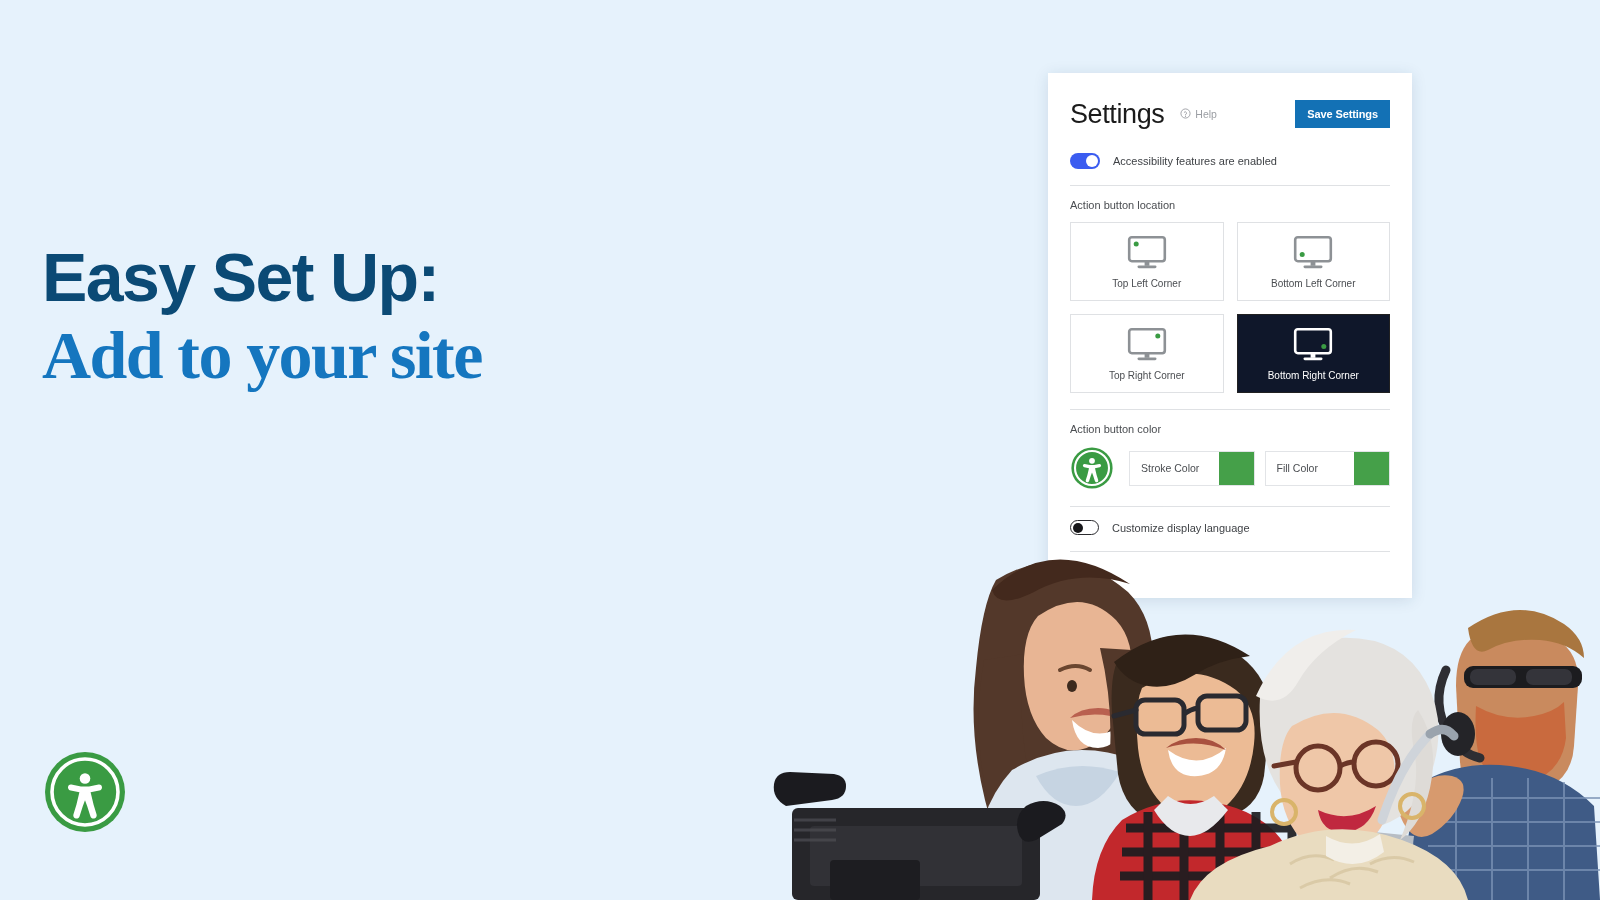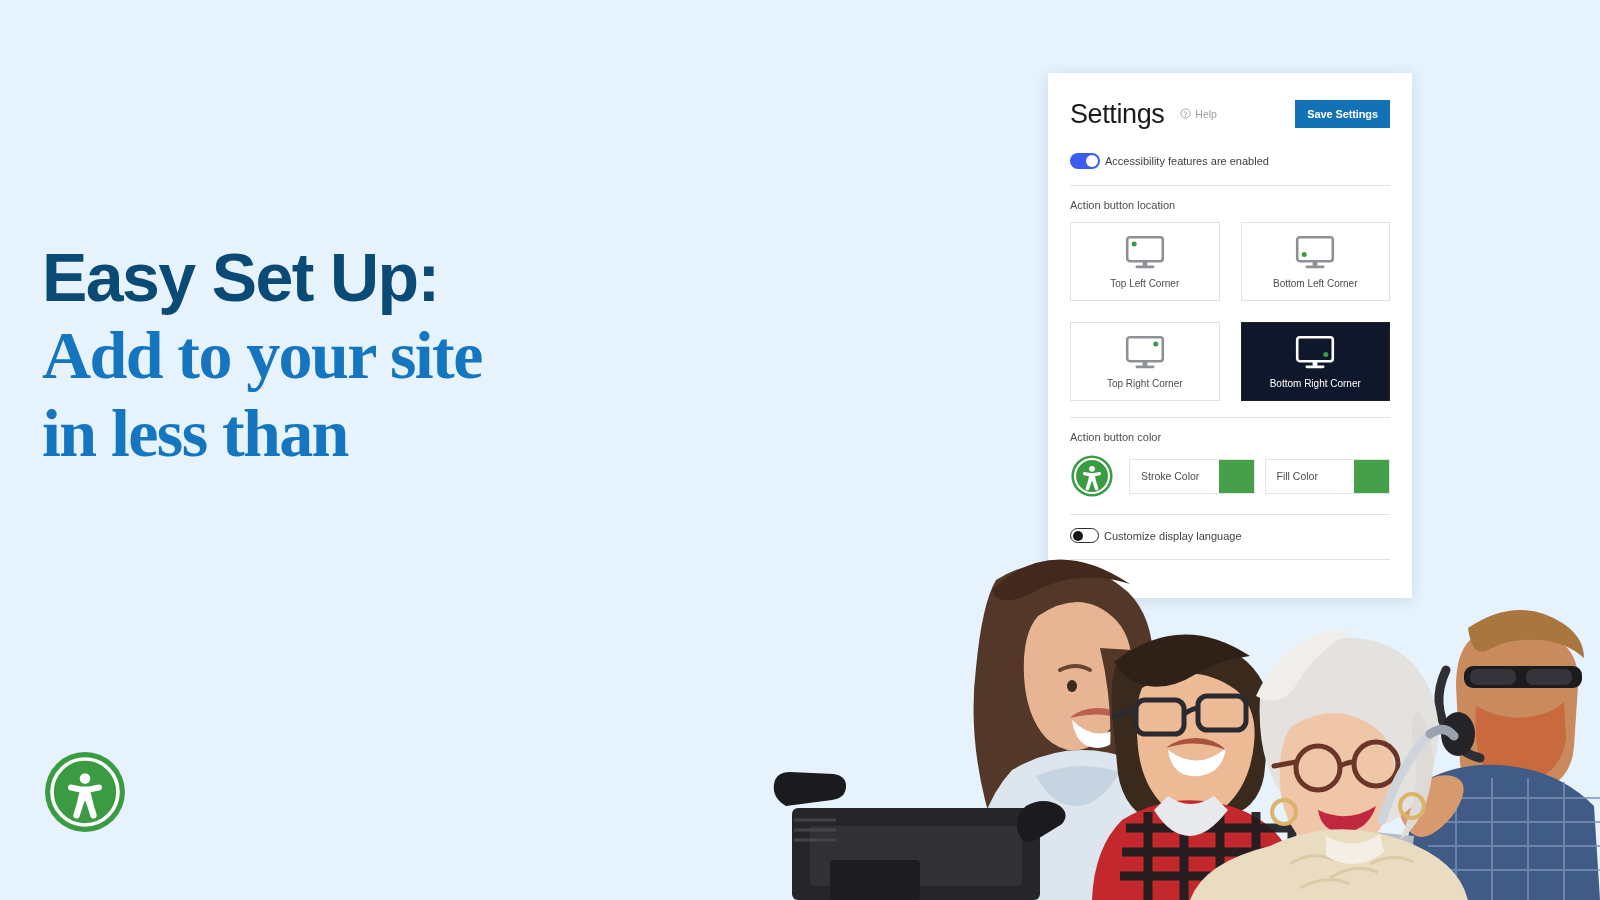--- a/index.html
+++ b/index.html
@@ -103,21 +103,21 @@
     cursor: pointer;
     line-height: 1.1;
     font-family: "Liberation Sans", sans-serif;
     letter-spacing: -0.1px;
   }
 
   
   .toggle-row {
     display: flex;
     align-items: center;
-    gap: 5px;
+    gap: 13px;
     margin-bottom: 16px;
   }
   .toggle {
     width: 30px;
     height: 16px;
     border-radius: 9px;
     position: relative;
     flex: 0 0 auto;
     cursor: pointer;
   }
@@ -163,21 +163,21 @@
   .section-label {
     font-size: 11px;
     color: #4a4d51;
     margin-bottom: 11px;
   }
 
   
   .tiles {
     display: grid;
     grid-template-columns: 1fr 1fr;
-    gap: 21px;
+    gap: 13px;
     margin-bottom: 16px;
   }
   .tile {
     border: 1px solid #dfe1e4;
     background: #ffffff;
     height: 79px;
     display: flex;
     flex-direction: column;
     align-items: center;
     justify-content: center;
@@ -251,21 +251,20 @@
   .people svg { display: block; }
 </style>
 </head>
 <body>
 
 <div class="stage">
 
   <div class="headline">
     <div class="line l1">Easy Set Up:</div>
     <div class="line l2">Add to your site</div>
-    <div class="line l3">in less than</div>
   </div>
 
   <div class="brand-logo">
     <svg viewBox="0 0 84 84" width="84" height="84" aria-hidden="true">
       <circle cx="42" cy="42" r="40" fill="#3A9B43"></circle>
       <circle cx="42" cy="42" r="33" fill="none" stroke="#ffffff" stroke-width="3.6"></circle>
       <circle cx="42" cy="28.5" r="5.3" fill="#ffffff"></circle>
       <path d="M25 37.5 C25 35.6 26.5 34.2 28.4 34.6 L38 36.6 L46 36.6 L55.6 34.6 C57.5 34.2 59 35.6 59 37.5 C59 39.1 57.9 40.3 56.3 40.6 L47.6 42.3 L50.6 54.8 L53.6 64.4 C54.1 66.2 53.1 68 51.3 68.4 C49.6 68.9 47.9 67.9 47.4 66.2 L44.3 56.5 L42 50.2 L39.7 56.5 L36.6 66.2 C36.1 67.9 34.4 68.9 32.7 68.4 C30.9 68 29.9 66.2 30.4 64.4 L33.4 54.8 L36.4 42.3 L27.7 40.6 C26.1 40.3 25 39.1 25 37.5 Z" fill="#ffffff"></path>
     </svg>
   </div>

